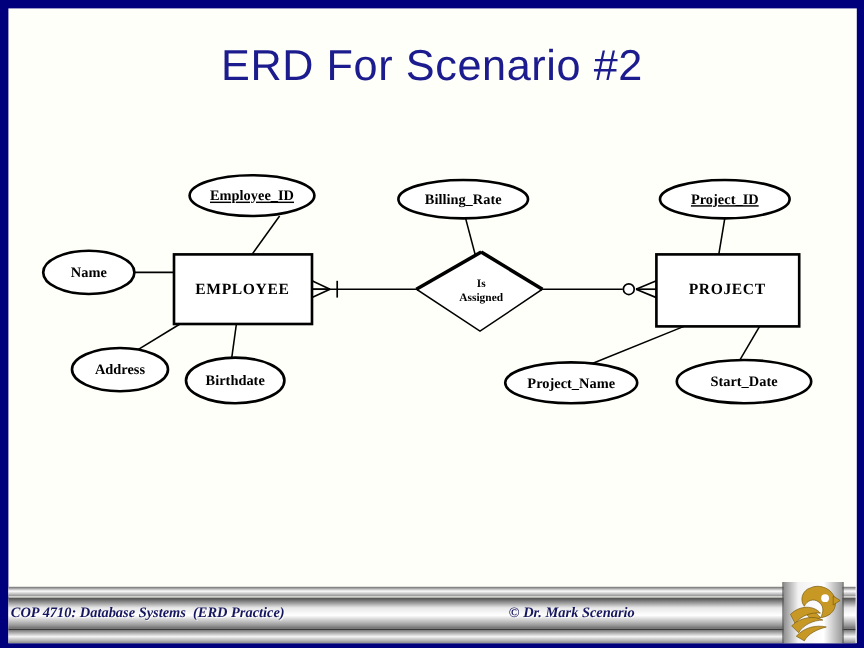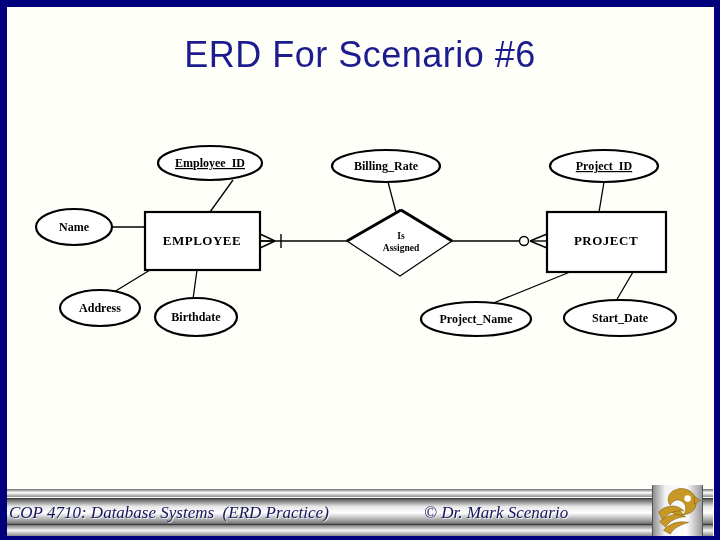--- a/index.html
+++ b/index.html
@@ -45,40 +45,40 @@
     border-top:1px solid #3a3a3a;border-bottom:1px solid #3a3a3a;
     background:linear-gradient(#5a5a5a,#e8e8e8 30%,#ffffff 55%,#9a9a9a 88%,#6a6a6a);
   }
   .footer-bar-bottom{
     position:absolute;left:7px;top:525px;width:706px;height:11px;
     background:linear-gradient(#7a7a7a,#f4f4f4 50%,#8a8a8a);
   }
   .footer-text{
     position:absolute;top:503px;
     font-family:"Liberation Serif",serif;
-    font-style:italic;font-weight:400;font-size:17px;
+    font-style:italic;font-weight:700;font-size:12px;
     color:#16165e;white-space:pre;
     text-shadow:1px 1px 0 rgba(255,255,255,0.75);
   }
   .footer-course{left:9px;}
   .footer-page{left:312px;margin-top:40px;}
   .footer-copyright{left:424px;}
   .logo-panel{
     position:absolute;left:652px;top:485px;width:49px;height:51px;
     border-left:1px solid #555;border-right:1px solid #555;
     background:linear-gradient(to right,#8f8f8f,#f2f2f2 25%,#ffffff 68%,#9a9a9a);
   }
   .logo-panel svg{position:absolute;left:1px;top:1px;}
 </style>
 </head>
 <body>
 
 <div class="slide-inner"></div>
 
-<div class="slide-title">ERD For Scenario #6</div>
+<div class="slide-title">ERD For Scenario #2</div>
 
 <svg class="erd-svg" viewBox="0 130 720 240">
 
   <line class="conn" x1="233" y1="180" x2="210" y2="212"></line>
   <line class="conn" x1="112" y1="227" x2="145" y2="227"></line>
   <line class="conn" x1="150" y1="270" x2="114" y2="292"></line>
   <line class="conn" x1="197" y1="270" x2="193" y2="299"></line>
   <line class="conn" x1="388" y1="182" x2="397" y2="216"></line>
   <line class="conn" x1="604" y1="182" x2="599" y2="212"></line>
   <line class="conn" x1="570" y1="272" x2="491" y2="304"></line>

